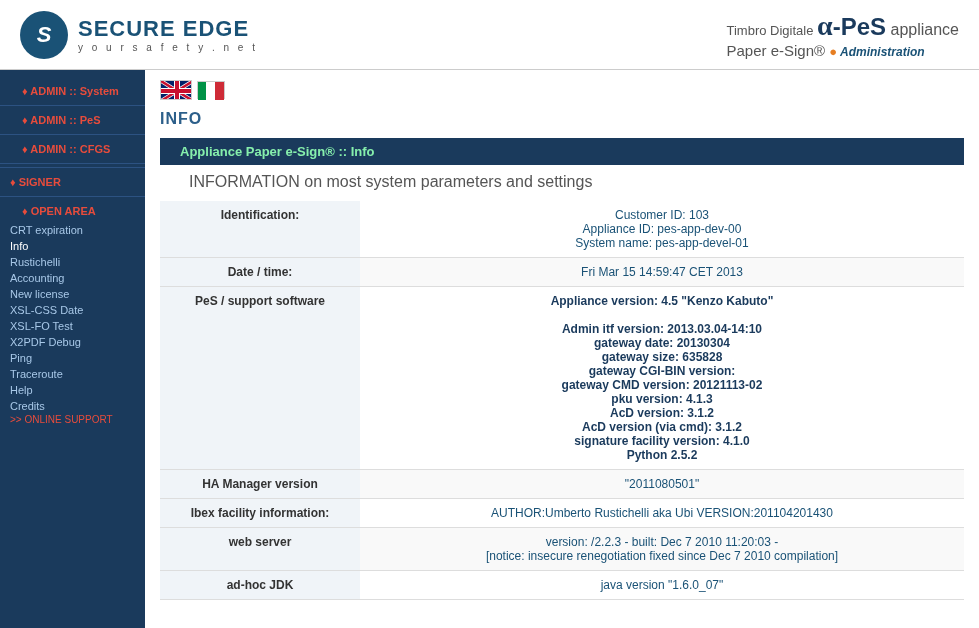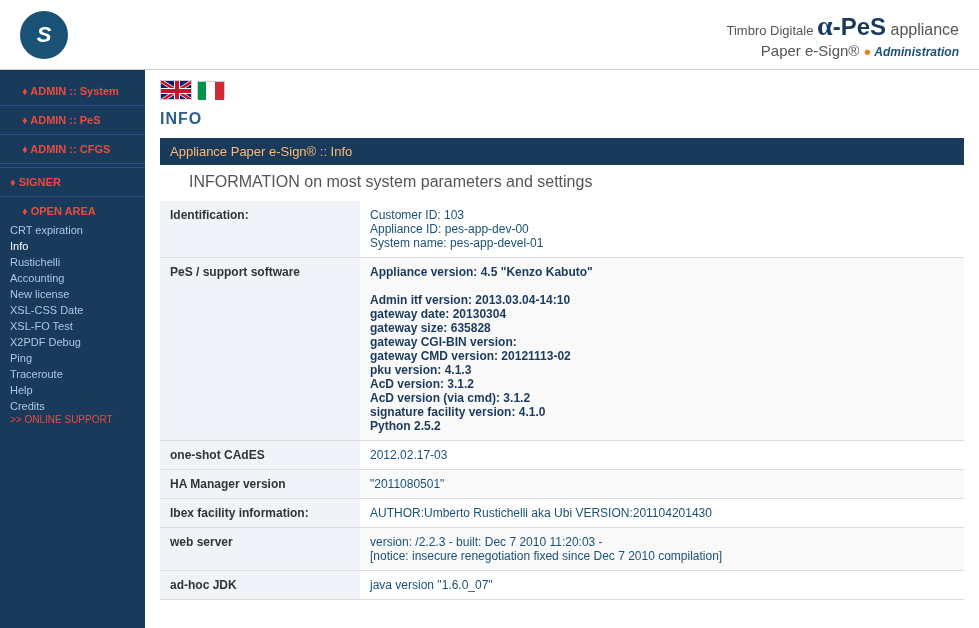--- a/index.html
+++ b/index.html
@@ -5,21 +5,21 @@
     * { margin: 0; padding: 0; box-sizing: border-box; }
     body { font-family: Arial, Helvetica, sans-serif; font-size: 12px; background: #fff; width: 979px; min-height: 628px; }
 
     
     #header { display: flex; justify-content: space-between; align-items: center; padding: 10px 20px; border-bottom: 1px solid #ccc; background: #fff; }
     #logo-left { display: flex; align-items: center; gap: 10px; }
     #logo-icon { width: 48px; height: 48px; background: #1a5276; border-radius: 50%; display: flex; align-items: center; justify-content: center; color: #fff; font-size: 22px; font-weight: bold; font-style: italic; }
     #logo-text { display: flex; flex-direction: column; }
     #logo-name { font-size: 22px; font-weight: bold; color: #1a5276; letter-spacing: 1px; }
     #logo-tagline { font-size: 10px; color: #555; letter-spacing: 3px; }
-    #logo-right { text-align: right; }
+    #logo-right { text-align: left; }
     #logo-right-top { font-size: 13px; color: #555; }
     #logo-right-bottom { font-size: 13px; color: #555; }
 
     
     #main { display: flex; }
 
     
     #sidebar { width: 145px; background: #1a3a5c; min-height: 580px; padding: 10px 0; flex-shrink: 0; }
     .sidebar-admin-link { color: #e74c3c; font-size: 11px; font-weight: bold; display: block; padding: 5px 22px; cursor: pointer; text-decoration: none; }
     .sidebar-divider { border-top: 1px solid #2c5282; margin: 3px 0; }
@@ -34,39 +34,43 @@
     #lang-flags { display: flex; gap: 5px; margin-bottom: 10px; align-items: center; }
     .flag { width: 28px; height: 18px; display: inline-block; cursor: pointer; }
     .flag-italy { display: flex; }
     .flag-italy-g { width: 9px; height: 18px; background: #009246; }
     .flag-italy-w { width: 9px; height: 18px; background: #fff; }
     .flag-italy-r { width: 10px; height: 18px; background: #ce2b37; }
 
     #page-heading { font-size: 16px; font-weight: bold; color: #2c5f8a; margin-bottom: 10px; letter-spacing: 1px; }
 
     
-    .blue-bar { background: #1a3a5c; color: #fdba74; padding: 6px 10px; font-size: 13px; font-weight: normal; margin-bottom: 8px; }
+    .blue-bar { background: #1a3a5c; color: #86efac; padding: 6px 20px; font-size: 13px; font-weight: bold; margin-bottom: 8px; }
 
     .info-description { color: #555; font-size: 16px; margin-bottom: 10px; margin-left: 29px; }
 
     
     .info-table { width: 100%; border-collapse: collapse; font-size: 12px; }
-    .info-table tr { border-bottom: 1px solid #ddd; }
+    .info-table tr { border-bottom: 1px solid #ddd; text-align: center; }
     .info-table tr:nth-child(even) { background: #f9f9f9; }
     .info-table td { padding: 7px 10px; vertical-align: top; }
     .info-table td:first-child { width: 200px; font-weight: bold; color: #333; background: #f0f4f8; }
     .info-table td:last-child { color: #1a5276; }
     .info-table td.value-text { color: #1a5276; }
   </style>
 </head>
 <body>
 
 <div id="header">
   <div id="logo-left">
     <div id="logo-icon">S</div>
+    <div id="logo-text">
+      <span id="logo-name" style="font-size: 22px; font-weight: bold; color: rgb(26, 82, 118); letter-spacing: 1px;">SECURE EDGE</span>
+      <span id="logo-tagline">y o u r   s a f e t y . n e t</span>
+    </div>
   </div>
   <div id="logo-right">
     <div id="logo-right-top"><span style="color:#555;font-size:13px;">Timbro Digitale </span><span style="font-size:28px;font-weight:bold;color:#1a3a5c;font-family:serif;">α</span><span style="font-size:24px;font-weight:bold;color:#1a3a5c;">-PeS</span><span style="font-size:16px;color:#555;"> appliance</span></div>
     <div id="logo-right-bottom"><span style="color:#555;font-size:15px;">Paper e-Sign® </span><span style="color:#e67e22;font-weight:bold;">●</span><span style="color:#1a5276;font-style:italic;font-weight:bold;font-size:12px;"> Administration</span></div>
   </div>
 </div>
 
 <div id="main">
 
   <div id="sidebar">
@@ -123,26 +127,26 @@
 
     <p class="info-description">INFORMATION on most system parameters and settings</p>
 
     <table class="info-table">
       <tbody id="info-table-body">
       <tr>
             <td>Identification:</td>
             <td class="value-text"><span>Customer ID: 103</span><br><span>Appliance ID: pes-app-dev-00</span><br><span>System name: pes-app-devel-01</span></td>
           </tr>
           <tr>
+            <td>Date / time:</td>
+            <td class="value-text">Fri Mar 15 14:59:47 CET 2013</td>
+          </tr>
+          <tr>
             <td>PeS / support software</td>
             <td class="value-text"><strong style="color: rgb(26, 58, 92);">Appliance version: 4.5 "Kenzo Kabuto"</strong><br><br><strong style="color: rgb(26, 58, 92);">Admin itf version: 2013.03.04-14:10</strong><br><strong style="color: rgb(26, 58, 92);">gateway date: 20130304</strong><br><strong style="color: rgb(26, 58, 92);">gateway size: 635828</strong><br><strong style="color: rgb(26, 58, 92);">gateway CGI-BIN version:</strong><br><strong style="color: rgb(26, 58, 92);">gateway CMD version: 20121113-02</strong><br><strong style="color: rgb(26, 58, 92);">pku version: 4.1.3</strong><br><strong style="color: rgb(26, 58, 92);">AcD version: 3.1.2</strong><br><strong style="color: rgb(26, 58, 92);">AcD version (via cmd): 3.1.2</strong><br><strong style="color: rgb(26, 58, 92);">signature facility version: 4.1.0</strong><br><strong style="color: rgb(26, 58, 92);">Python 2.5.2</strong><br></td>
-          </tr>
-          <tr>
-            <td>one-shot CAdES</td>
-            <td class="value-text">2012.02.17-03</td>
           </tr>
           <tr>
             <td>HA Manager version</td>
             <td class="value-text">"2011080501"</td>
           </tr>
           <tr>
             <td>Ibex facility information:</td>
             <td class="value-text">AUTHOR:Umberto Rustichelli aka Ubi  VERSION:201104201430</td>
           </tr>
           <tr>

